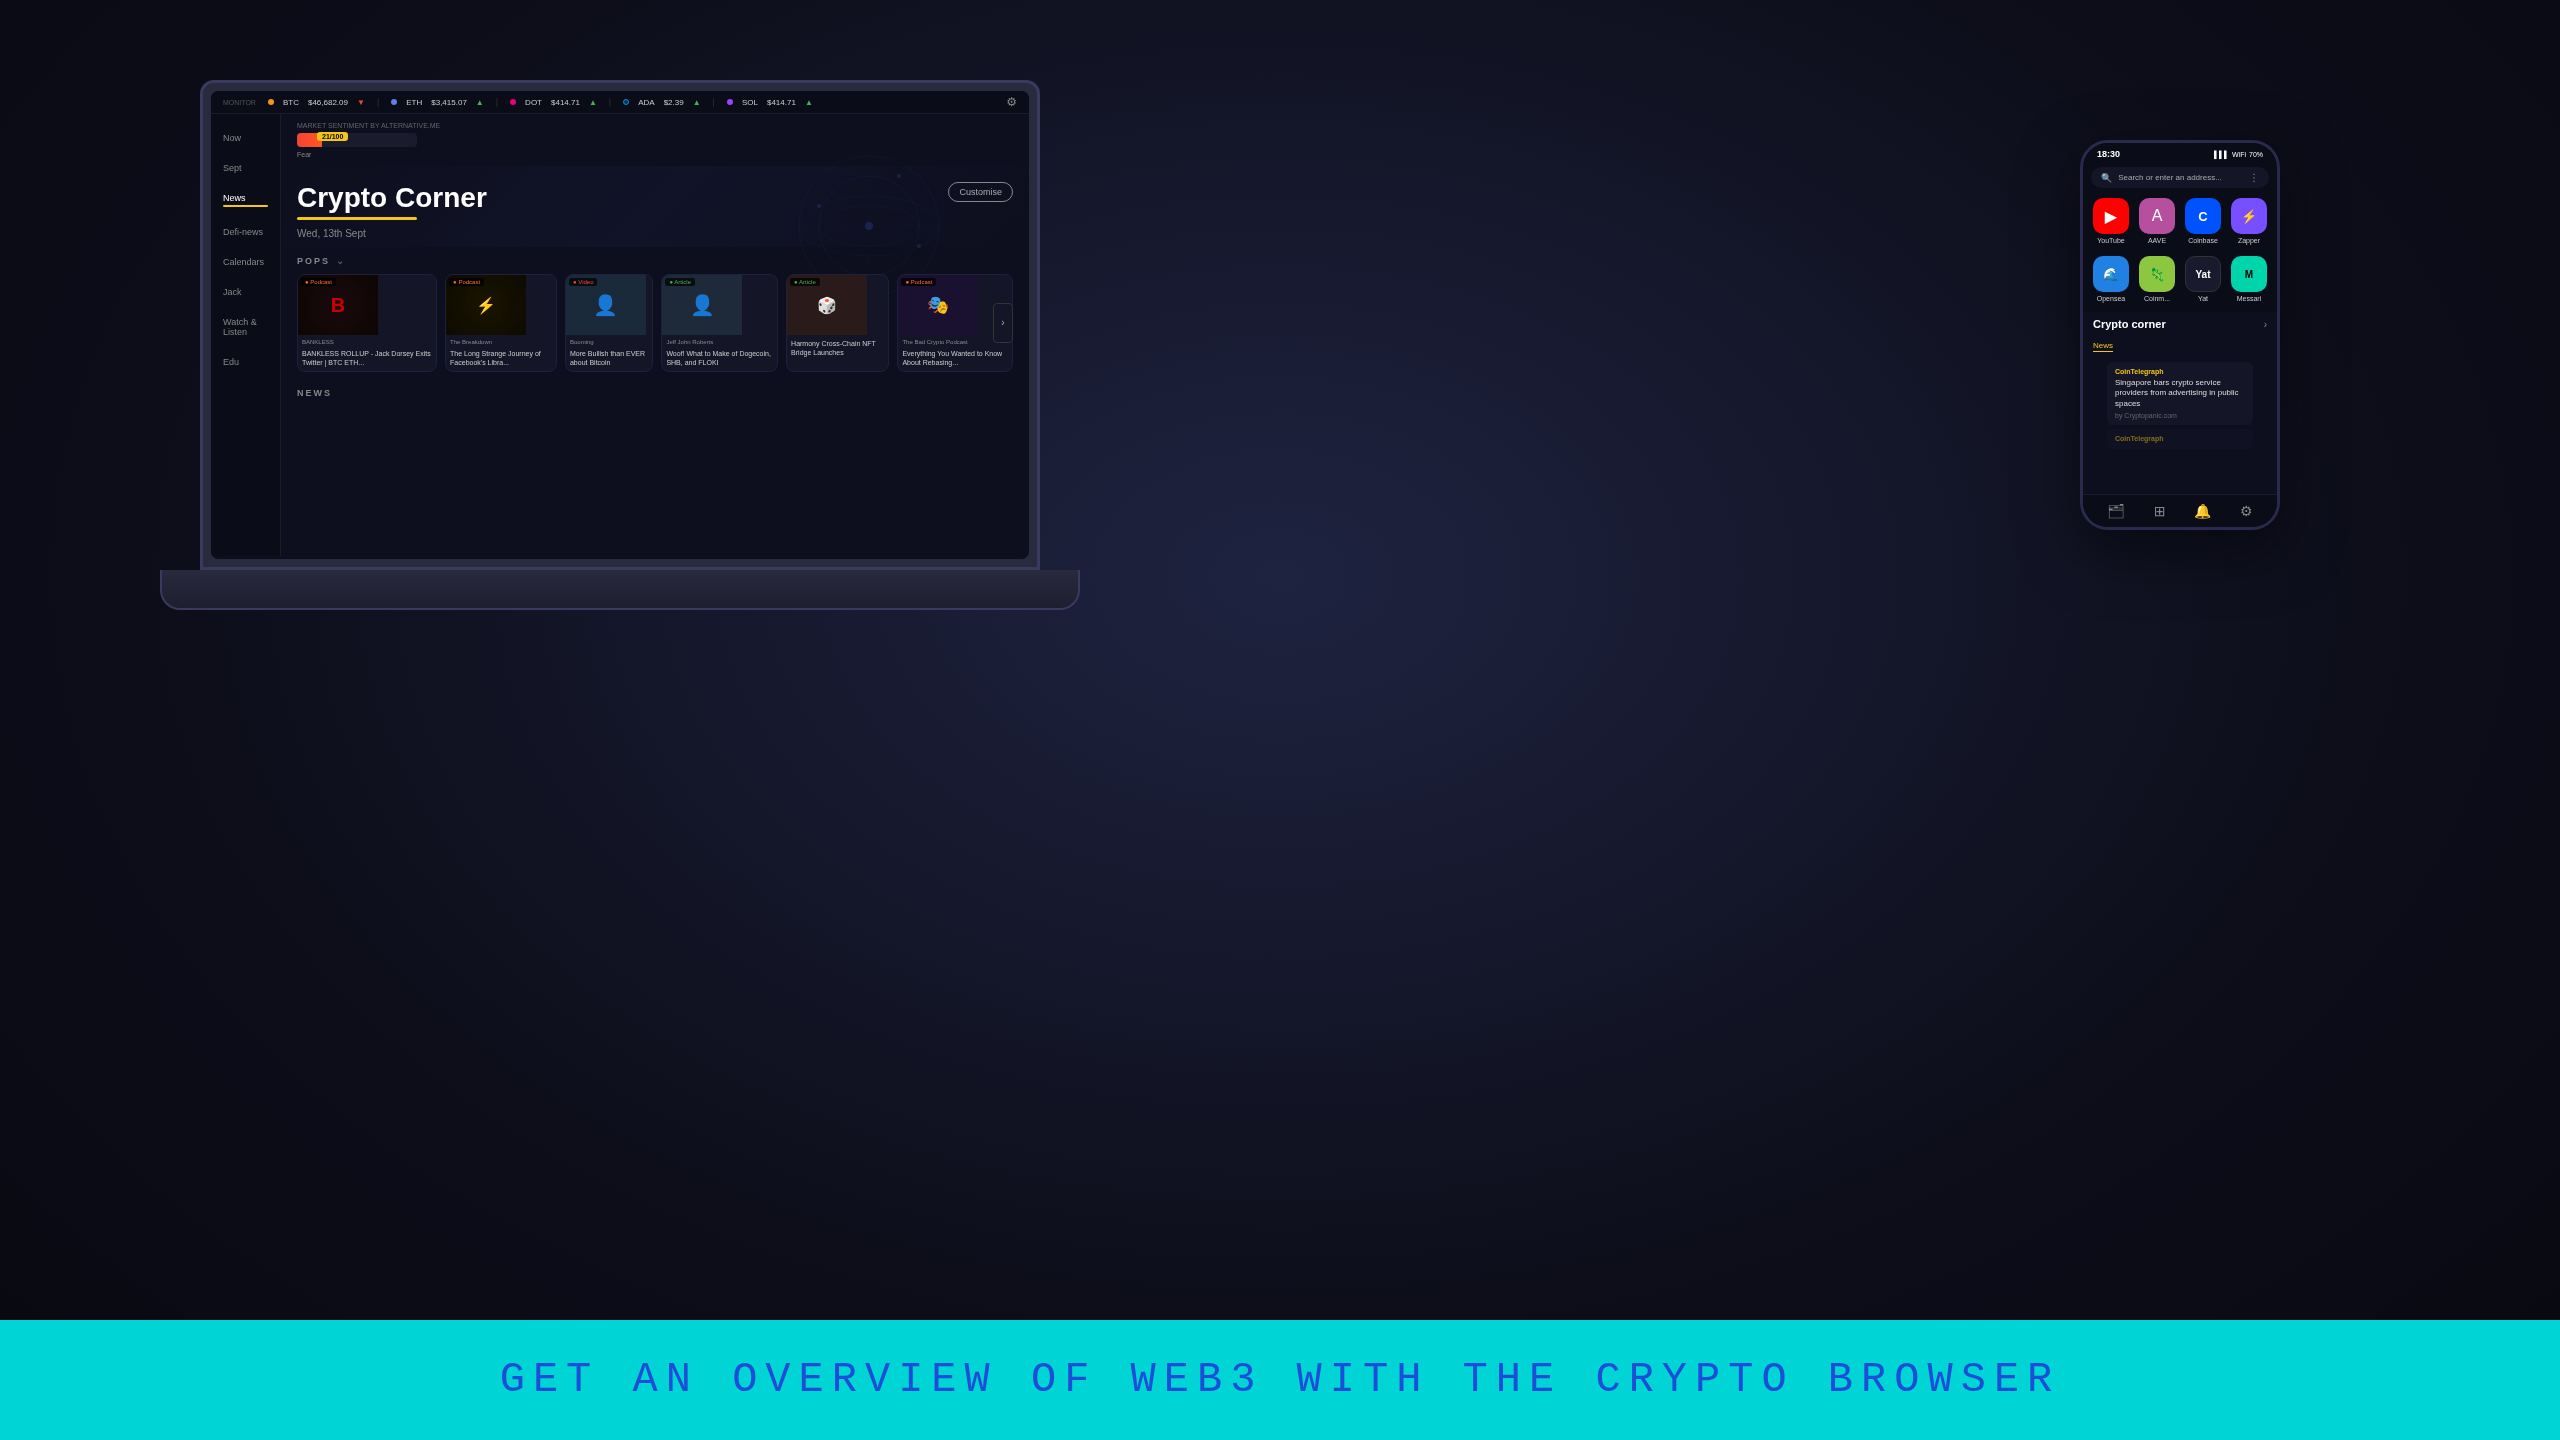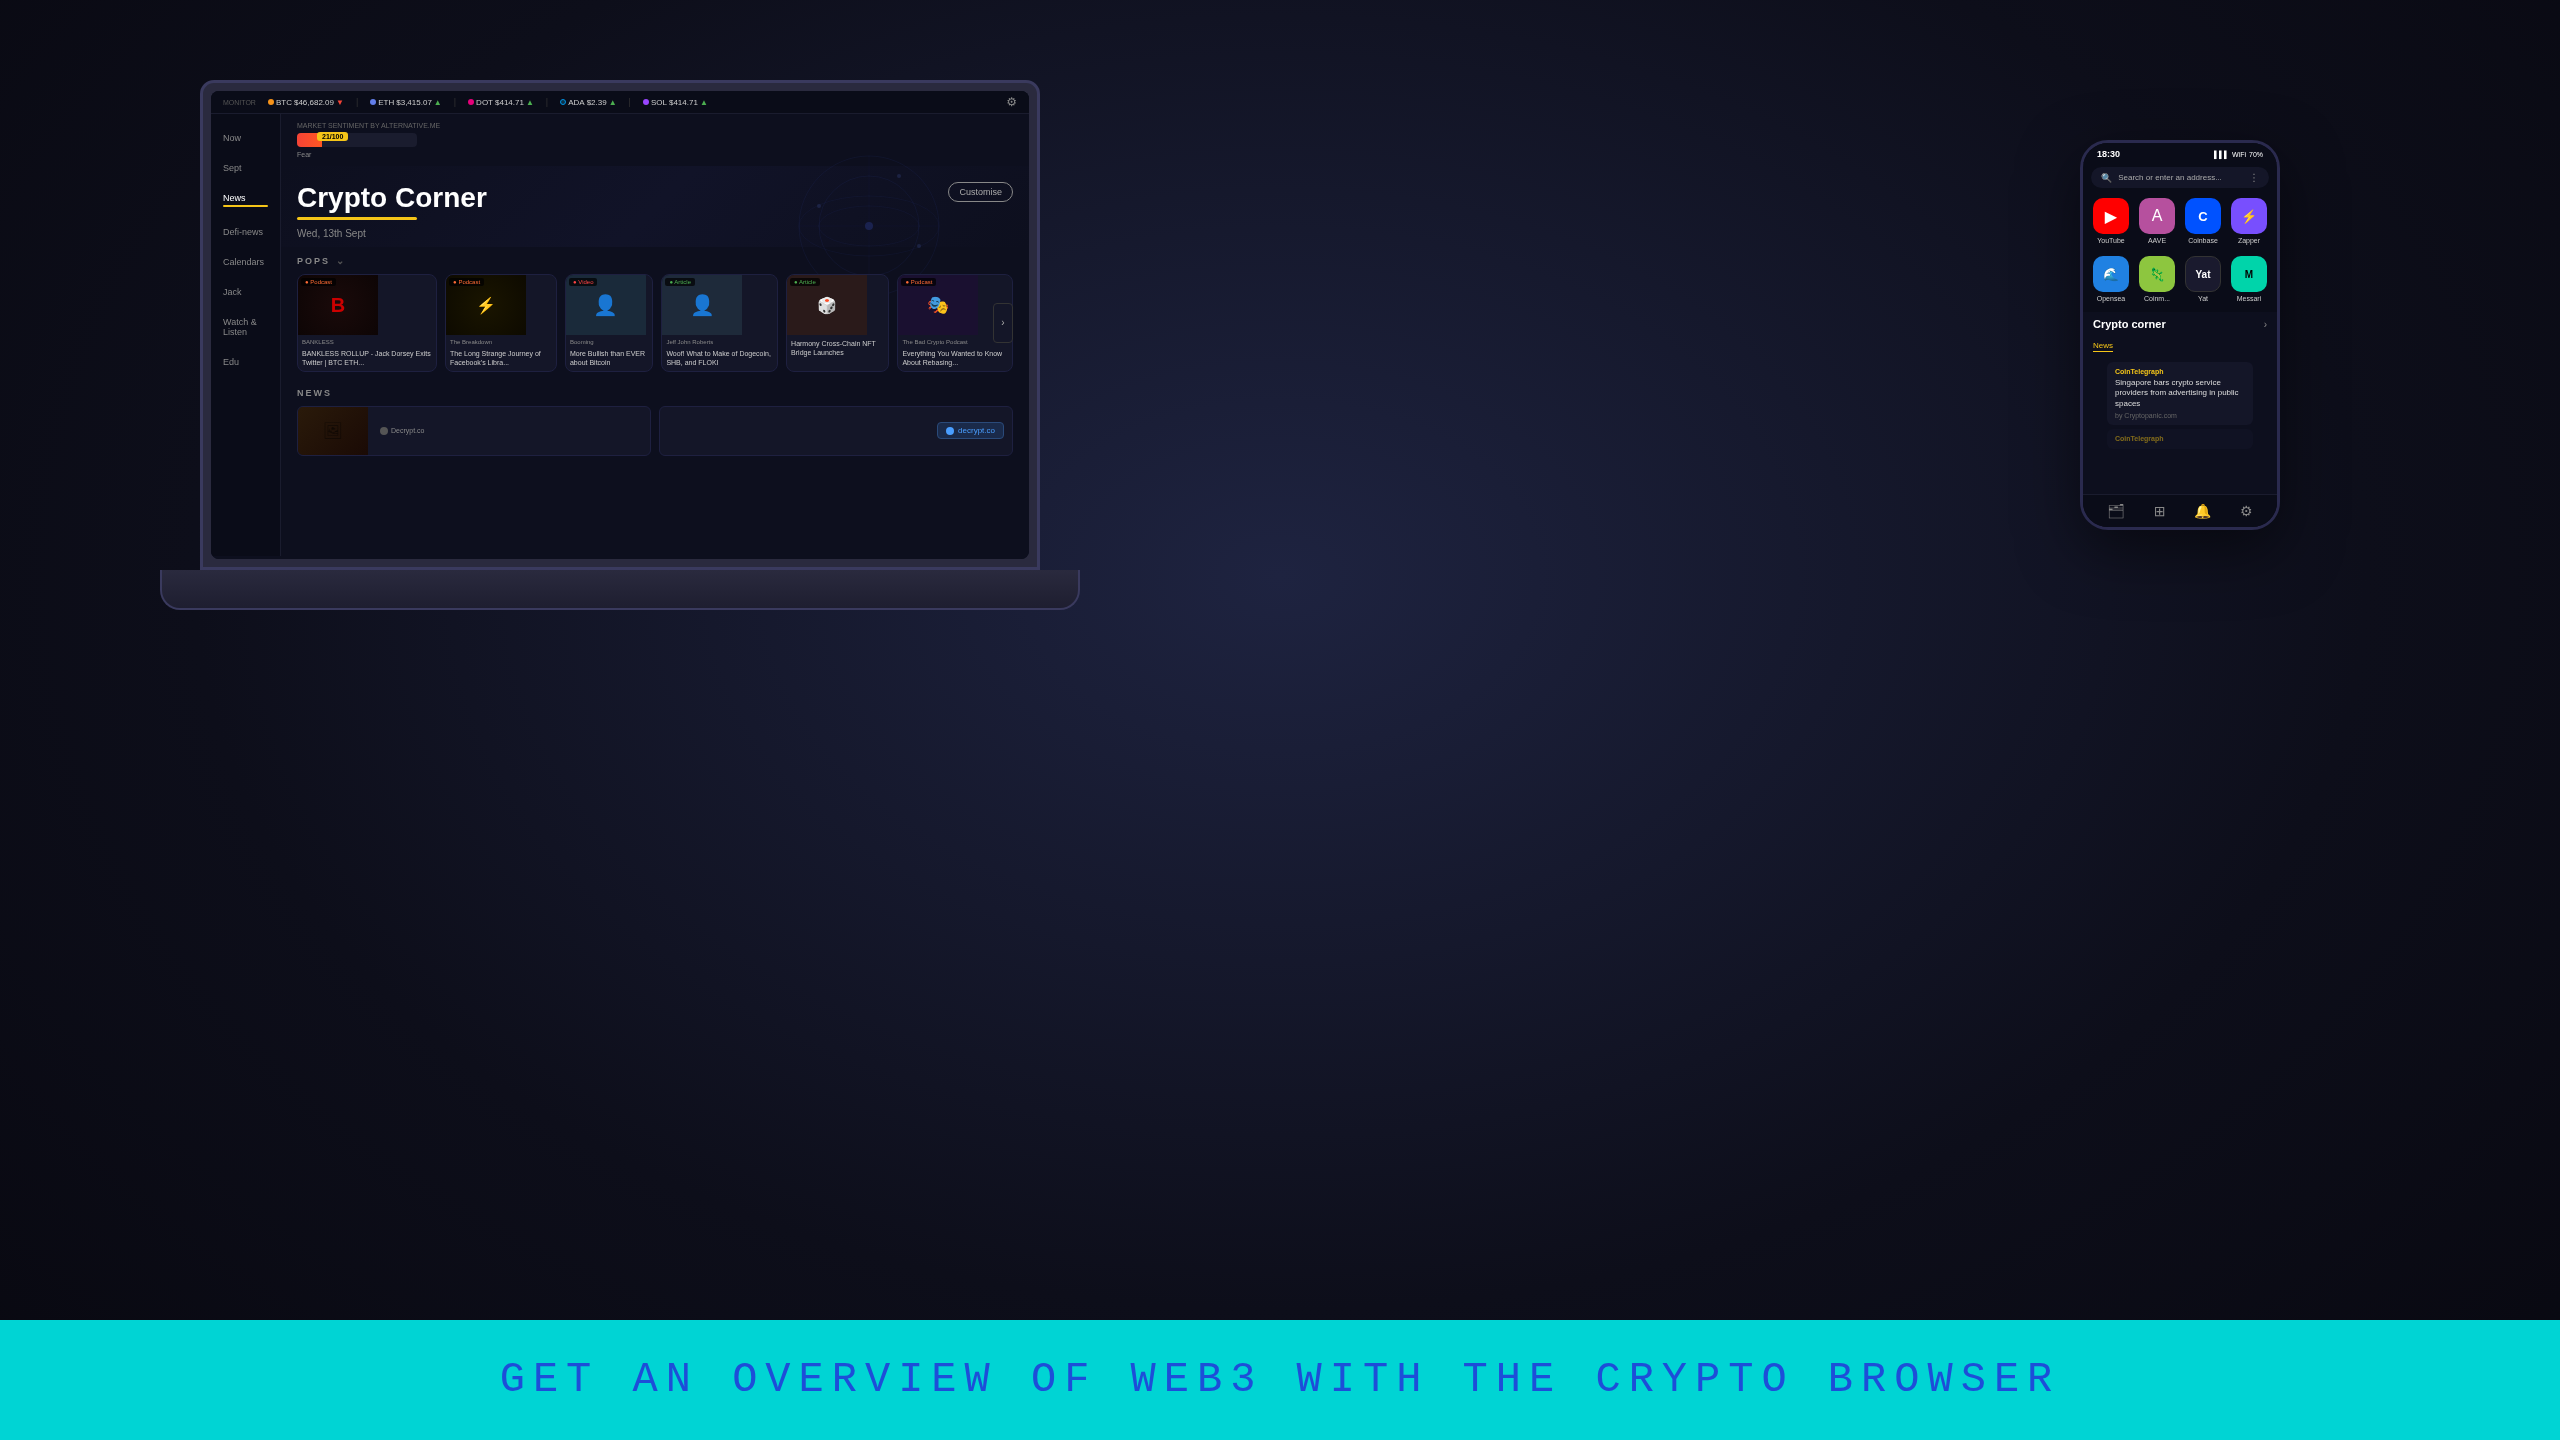--- a/index.html
+++ b/index.html
@@ -112,21 +112,21 @@
 
     .monitor-label {
       color: #555;
       font-size: 7px;
       text-transform: uppercase;
     }
 
     .ticker-item {
       display: flex;
       align-items: center;
-      gap: 2px;
+      gap: 9px;
       color: #ccc;
       font-size: 8px;
     }
 
     .ticker-item .coin-dot {
       width: 6px;
       height: 6px;
       border-radius: 50%;
       background: #f7931a;
     }
@@ -836,39 +836,20 @@
                       <div class="pop-card-title">Everything You Wanted to Know About Rebasing...</div>
                     </div>
                   </div>
 
                   <div class="carousel-next">›</div>
                 </div>
               </div>
 
               <div class="news-section">
                 <div class="section-label">NEWS</div>
-                <div class="news-grid">
-                  <div class="news-card">
-                    <div class="news-card-thumb" style="background: linear-gradient(135deg, #2a1a0a, #1a0a05); display:flex;align-items:center;justify-content:center;">
-                      <span style="font-size:16px;opacity:0.5;">🖼</span>
-                    </div>
-                    <div class="news-card-content">
-                      <div class="news-source">
-                        <div class="source-dot"></div>
-                        <span>Decrypt.co</span>
-                      </div>
-                    </div>
-                  </div>
-                  <div class="news-card" style="justify-content:flex-end;padding-right:8px;">
-                    <div class="decrypt-btn">
-                      <span style="width:8px;height:8px;border-radius:50%;background:#4a9eff;display:inline-block;"></span>
-                      <span>decrypt.co</span>
-                    </div>
-                  </div>
-                </div>
               </div>
 
             </div>
           </div>
         </div>
       </div>
     </div>
     <div class="laptop-base"></div>
   </div>
 </div>

